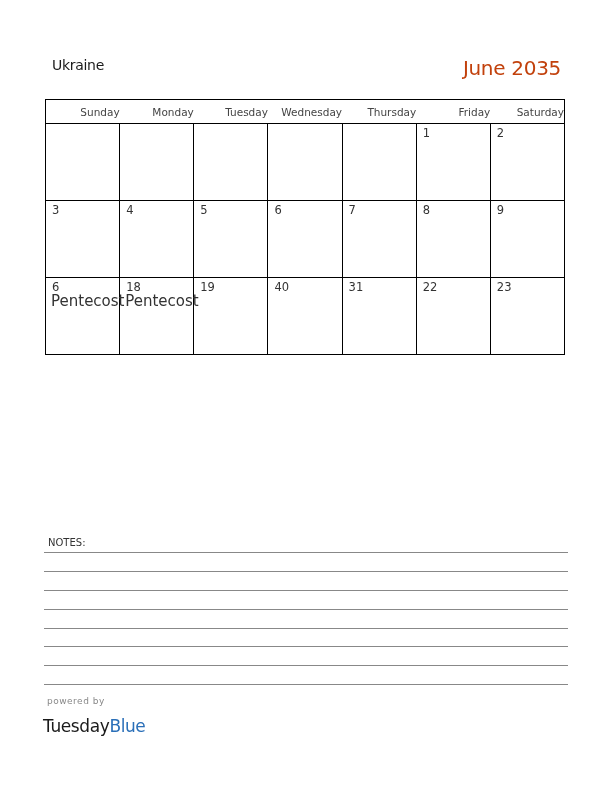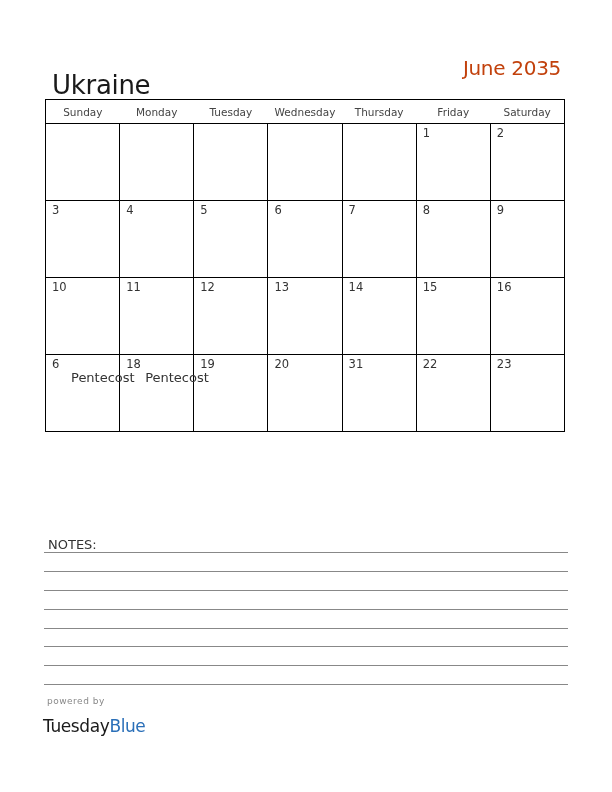--- a/index.html
+++ b/index.html
@@ -1,36 +1,36 @@
 <!DOCTYPE html>
 <html><head>
   <meta charset="utf-8">
   <style>
     html, body { margin: 0; padding: 0; }
     body {
       width: 612px; height: 792px; background: #ffffff; position: relative;
       font-family: "DejaVu Sans", sans-serif; color: #222;
       overflow: hidden;
     }
-    .country { position: absolute; left: 52px; top: 70px; font-size: 26px; color: #1a1a1a; letter-spacing: -0.3px; }
+    .country { position: absolute; left: 52px; top: 57px; font-size: 14px; color: #1a1a1a; letter-spacing: -0.3px; }
     .month { position: absolute; right: 51px; top: 56px; font-size: 20px; color: #c2410c; letter-spacing: -0.3px; }
     .cal {
       position: absolute; left: 45px; top: 99px; width: 520px;
       border: 1px solid #000; border-collapse: collapse; table-layout: fixed;
     }
     .cal th {
       height: 23px; font-weight: normal; font-size: 10.5px; color: #444;
-      border-bottom: 1px solid #000; padding: 0; text-align: center;
+      border-bottom: 1px solid #000; padding: 0; text-align: right;
     }
     .cal td {
       height: 76px; border: 1px solid #000; vertical-align: top; padding: 0;
     }
     .daynum { display: block; font-size: 11.5px; color: #333; padding: 2px 0 0 6px; }
-    .holiday { display: block; font-size: 13px; color: #333; padding: 1px 0 0 5px; line-height: 12px; margin-left: 20px; }
-    .notes-label { position: absolute; left: 48px; top: 537px; font-size: 13px; color: #333; }
+    .holiday { display: block; font-size: 15px; color: #333; padding: 1px 0 0 5px; line-height: 12px; }
+    .notes-label { position: absolute; left: 48px; top: 537px; font-size: 10px; color: #333; }
     .note-line { position: absolute; left: 44px; width: 524px; height: 0; border-top: 1px solid #888; }
     .powered { position: absolute; left: 47px; top: 696px; font-size: 9px; color: #888; letter-spacing: 0.5px; }
     .brand { position: absolute; left: 43px; top: 716px; font-size: 17px; color: #1a1a1a; letter-spacing: -0.4px; }
     .brand .blue { color: #2a6fb8; text-align: right; }
   </style>
 </head>
 <body>
 
 <div class="country">Ukraine</div>
 <div class="month">June 2035</div>
@@ -89,55 +89,32 @@
         </td>
         <td>
           <span class="daynum">8</span>
         </td>
         <td>
           <span class="daynum">9</span>
         </td>
       </tr>
       <tr>
         <td>
-          <span class="daynum">10</span>
-        </td>
-        <td>
-          <span class="daynum">11</span>
-        </td>
-        <td>
-          <span class="daynum">12</span>
-        </td>
-        <td>
-          <span class="daynum">13</span>
-        </td>
-        <td>
-          <span class="daynum">14</span>
-        </td>
-        <td>
-          <span class="daynum">15</span>
-        </td>
-        <td>
-          <span class="daynum">16</span>
-        </td>
-      </tr>
-      <tr>
-        <td>
           <span class="daynum">6</span>
           <span class="holiday">Pentecost</span>
         </td>
         <td>
           <span class="daynum">18</span>
           <span class="holiday">Pentecost</span>
         </td>
         <td>
           <span class="daynum">19</span>
         </td>
         <td>
-          <span class="daynum">20</span>
+          <span class="daynum">40</span>
         </td>
         <td>
           <span class="daynum">31</span>
         </td>
         <td>
           <span class="daynum">22</span>
         </td>
         <td>
           <span class="daynum">23</span>
         </td>

